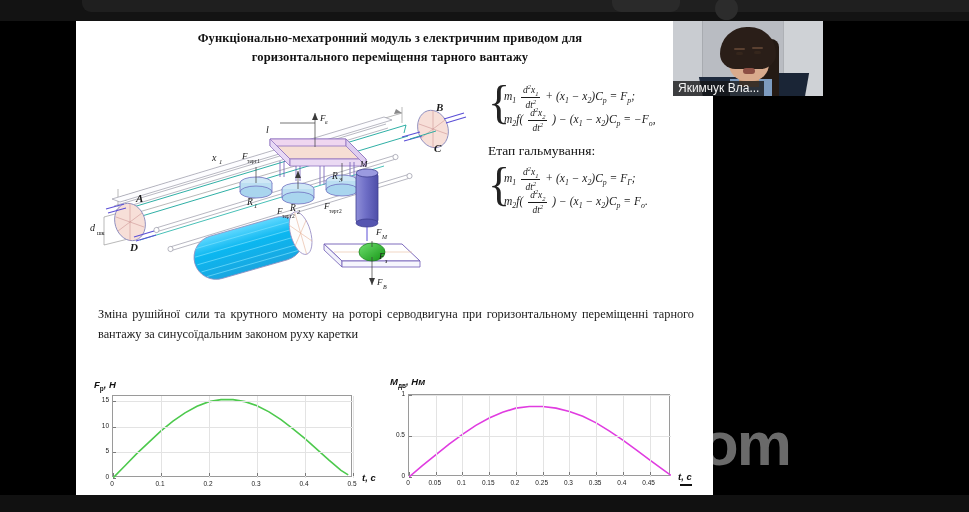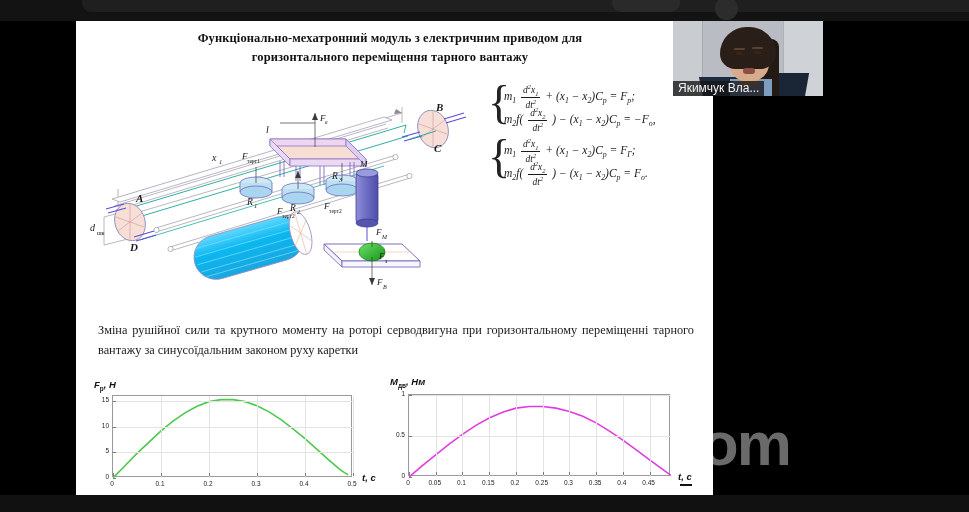--- a/index.html
+++ b/index.html
@@ -75,21 +75,21 @@
     text-align: center; font-size: 9.5px; line-height: 1.15;
     margin: 0 2px;
   }
   .eqline .frac .num { display: block; border-bottom: 1px solid #1a1a1a; padding: 0 2px; }
   .eqline .frac .den { display: block; padding: 0 2px; }
   sub { font-size: .68em; }
   sup { font-size: .66em; }
 
   
   .para {
-    position: absolute; left: 22px; top: 300px; width: 596px;
+    position: absolute; left: 22px; top: 284px; width: 596px;
     font-family: "Liberation Serif", serif;
     font-size: 12.3px; line-height: 1.62; color: #1b1b1b;
     text-align: justify;
   }
 
   
   .chart { position: absolute; }
   .chart .ylab, .chart .xlab {
     position: absolute; font-family: "Liberation Sans", sans-serif;
     font-style: italic; font-weight: bold; font-size: 9.5px; color: #111;
@@ -434,20 +434,21 @@
         <div class="eqline">
           <span>m</span><sub>2</sub><span>f(</span>
           <span class="frac">
             <span class="num"><i>d</i><sup>2</sup><i>x</i><sub>2</sub></span>
             <span class="den"><i>dt</i><sup>2</sup></span>
           </span>
           <span>) − (x</span><sub>1</sub><span> − x</span><sub>2</sub><span>)C</span><sub>p</sub><span> = −F</span><sub>o</sub><span>,</span>
         </div>
       </div>
 
+      <div class="eq-head" style="margin-top:14px">Етап гальмування:</div>
 
       <div class="eq-block">
         <span class="brace">{</span>
 
         <div class="eqline">
           <span>m</span><sub>1</sub>
           <span class="frac">
             <span class="num"><i>d</i><sup>2</sup><i>x</i><sub>1</sub></span>
             <span class="den"><i>dt</i><sup>2</sup></span>
           </span>

